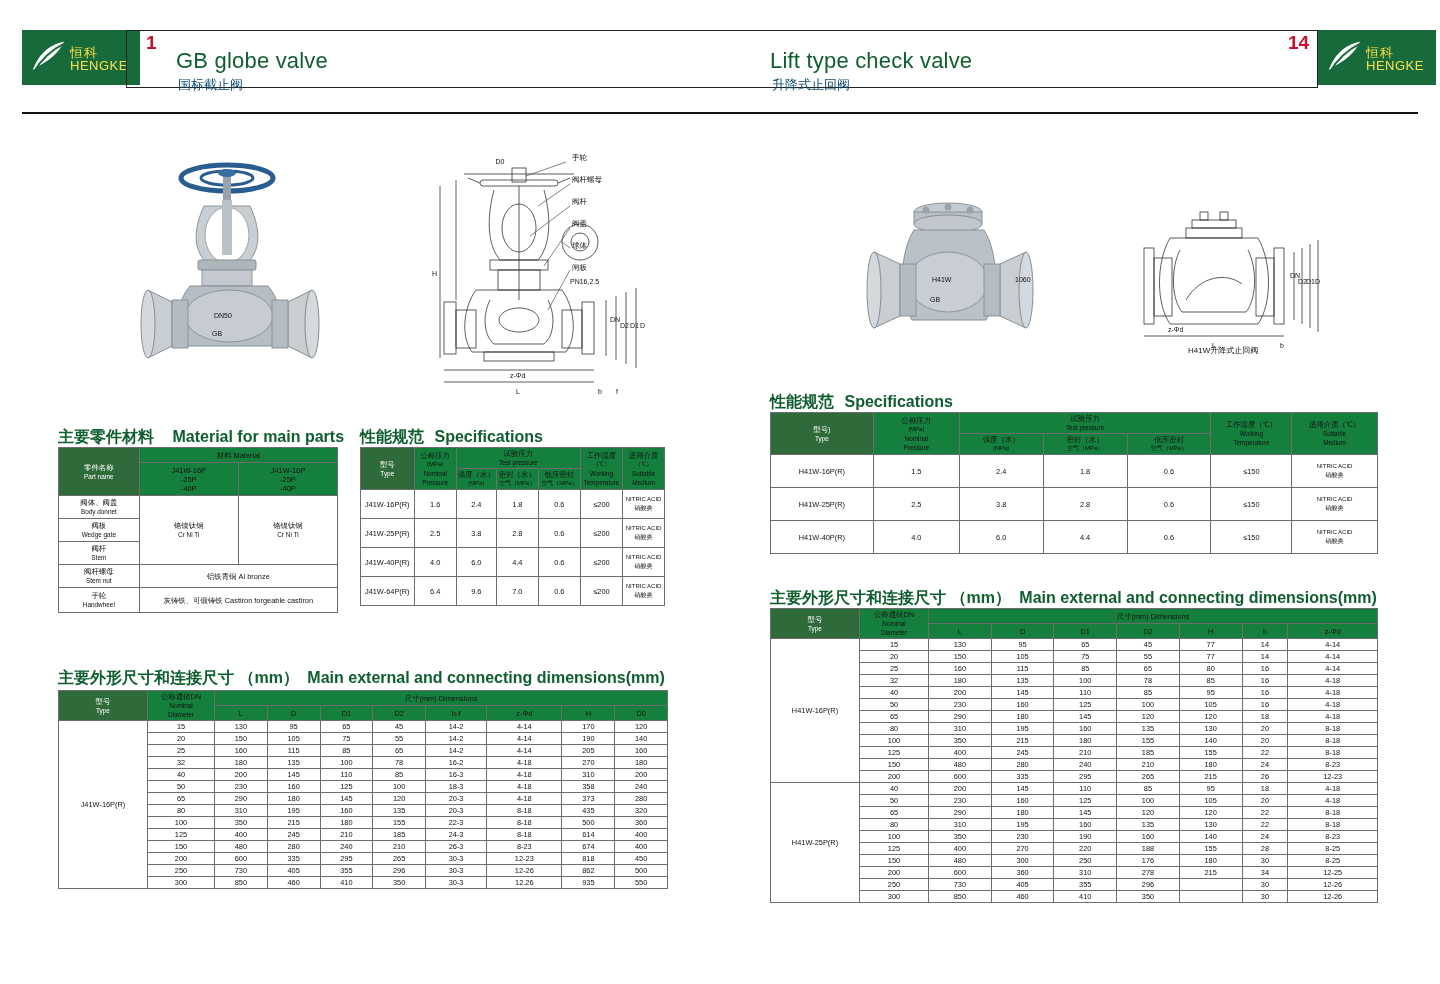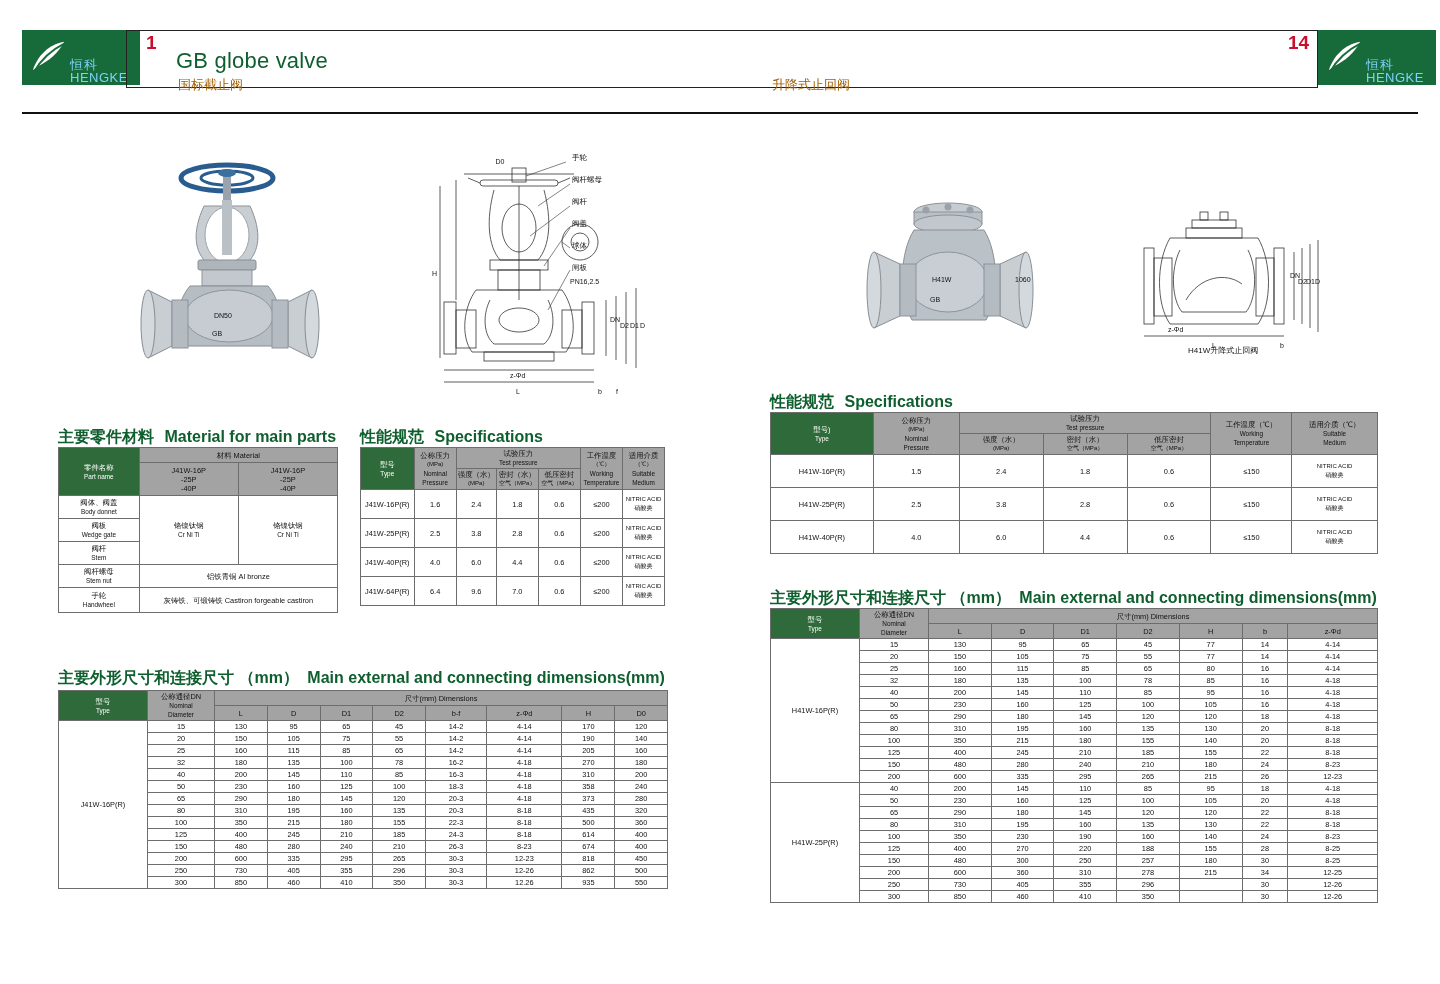--- a/index.html
+++ b/index.html
@@ -9,44 +9,44 @@
     color:#111;position:relative;overflow:hidden;
   }
   .page{position:absolute;inset:0;}
 
   
   .hdr{position:absolute;left:0;top:0;width:1440px;height:110px;}
   .logo-box{position:absolute;top:30px;width:118px;height:55px;background:#176B3A;}
   .logo-box.left{left:22px;}
   .logo-box.right{left:1318px;}
   .logo-leaf{position:absolute;left:8px;top:8px;width:38px;height:38px;}
-  .logo-text{position:absolute;left:48px;top:28px;color:#7dd3fc;font-size:12px;line-height:13px;}
+  .logo-text{position:absolute;left:48px;top:16px;color:#fde047;font-size:12px;line-height:13px;}
   .logo-text .cn{font-size:13px;letter-spacing:1px;}
   .logo-text .en{font-size:13px;font-weight:normal;letter-spacing:.5px;}
   .pgnum{position:absolute;top:32px;font-size:19px;font-weight:bold;color:#C8102E;}
   .pgnum.l{left:146px;}
   .pgnum.r{left:1288px;}
   .hdr-band{position:absolute;left:126px;top:30px;width:1190px;height:56px;border:1px solid #222;}
   .hdr-band .sep{position:absolute;left:640px;top:0;width:1px;height:56px;}
   .title-en{position:absolute;font-size:22px;font-weight:normal;color:#0E5E2E;letter-spacing:.2px;}
-  .title-cn{position:absolute;font-size:13px;color:#a16207;}
+  .title-cn{position:absolute;font-size:13px;color:#0c4a6e;}
   .rule{position:absolute;left:22px;top:112px;width:1396px;height:2px;background:#111;}
 
   
   .sec-h{position:absolute;font-size:16px;font-weight:bold;color:#0E5E2E;white-space:nowrap;}
   .sec-h .en{color:#0E5E2E;}
 
   
   table.t{position:absolute;border-collapse:collapse;background:#fff;}
   table.t th, table.t td{
     border:1px solid #6d6d6d;
     font-size:7.4px;line-height:9px;text-align:center;vertical-align:middle;
     padding:1px 1px;color:#111;
   }
-  table.t th{background:#a3a3a3;font-weight:normal;}
+  table.t th{background:#15803d;font-weight:normal;}
   table.t th.dark{background:#2F6B3A;color:#fff;}
   .cn{font-size:7.4px;}
   .sm{font-size:6.4px;}
   .xs{font-size:6px;}
 
   
   .draw{position:absolute;}
   .draw svg{display:block;}
   .lbl{font-size:7px;fill:#111;font-family:"Liberation Sans", sans-serif;}
   .lbl-cn{font-size:7.5px;fill:#111;}
@@ -82,20 +82,21 @@
 
     <div class="pgnum l">1</div>
     <div class="pgnum r">14</div>
 
     <div class="hdr-band">
       <div class="sep"></div>
     </div>
 
     <div class="title-en" style="left:176px;top:48px;">GB globe valve</div>
     <div class="title-cn" style="left:178px;top:76px;">国标截止阀</div>
+    <div class="title-en" style="left:770px;top:48px;">Lift type check valve</div>
     <div class="title-cn" style="left:772px;top:76px;">升降式止回阀</div>
 
     <div class="rule"></div>
   </div>
 
   <div class="draw" style="left:130px;top:140px;">
     <svg width="250" height="250" viewBox="0 0 250 250">
 
       <ellipse cx="97" cy="38" rx="46" ry="13" fill="none" stroke="#2a5d8f" stroke-width="5"></ellipse>
       <ellipse cx="97" cy="38" rx="26" ry="7" fill="none" stroke="#2a5d8f" stroke-width="3"></ellipse>
@@ -244,21 +245,21 @@
       <text x="160" y="78" class="lbl" font-size="6">DN</text>
       <text x="168" y="84" class="lbl" font-size="6">D2</text>
       <text x="176" y="84" class="lbl" font-size="6">D1</text>
       <text x="185" y="84" class="lbl" font-size="6">D</text>
     </svg>
   </div>
   <div style="position:absolute;left:1188px;top:345px;font-size:8px;">H41W升降式止回阀</div>
 
   <div class="sec-h" style="left:58px;top:427px;">
     <span>主要零件材料</span>
-    <span class="en" style="margin-left:6px;">Material for main parts</span>
+    <span class="en" style="margin-left:14px;">Material for main parts</span>
   </div>
 
   <table class="t" style="left:58px;top:447px;width:280px;">
     <tbody>
         <tr>
       <th class="dark" rowspan="2" style="width:80px;height:28px;">
         <div>零件名称</div>
         <div class="sm">Part name</div>
       </th>
       <th colspan="2" style="height:12px;">材料 Material</th>
@@ -905,21 +906,21 @@
           <td>188</td>
           <td>155</td>
           <td>28</td>
           <td>8-25</td>
         </tr>
         <tr>
           <td>150</td>
           <td>480</td>
           <td>300</td>
           <td>250</td>
-          <td>257</td>
+          <td>176</td>
           <td>180</td>
           <td>30</td>
           <td>8-25</td>
         </tr>
         <tr>
           <td>200</td>
           <td>600</td>
           <td>360</td>
           <td>310</td>
           <td>278</td>

